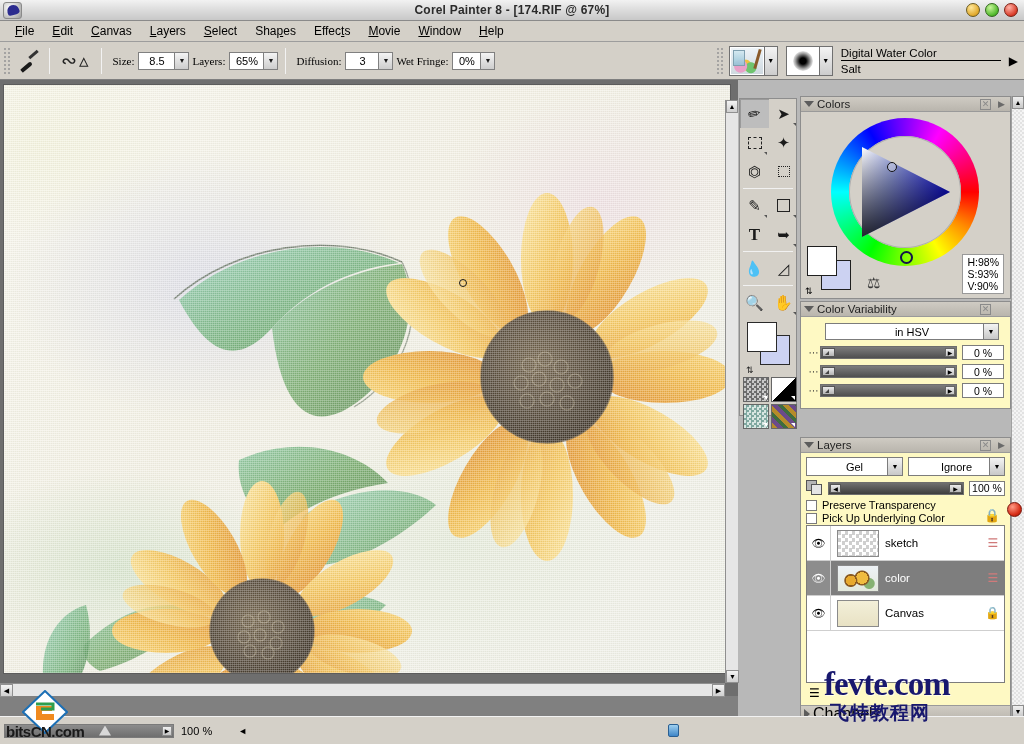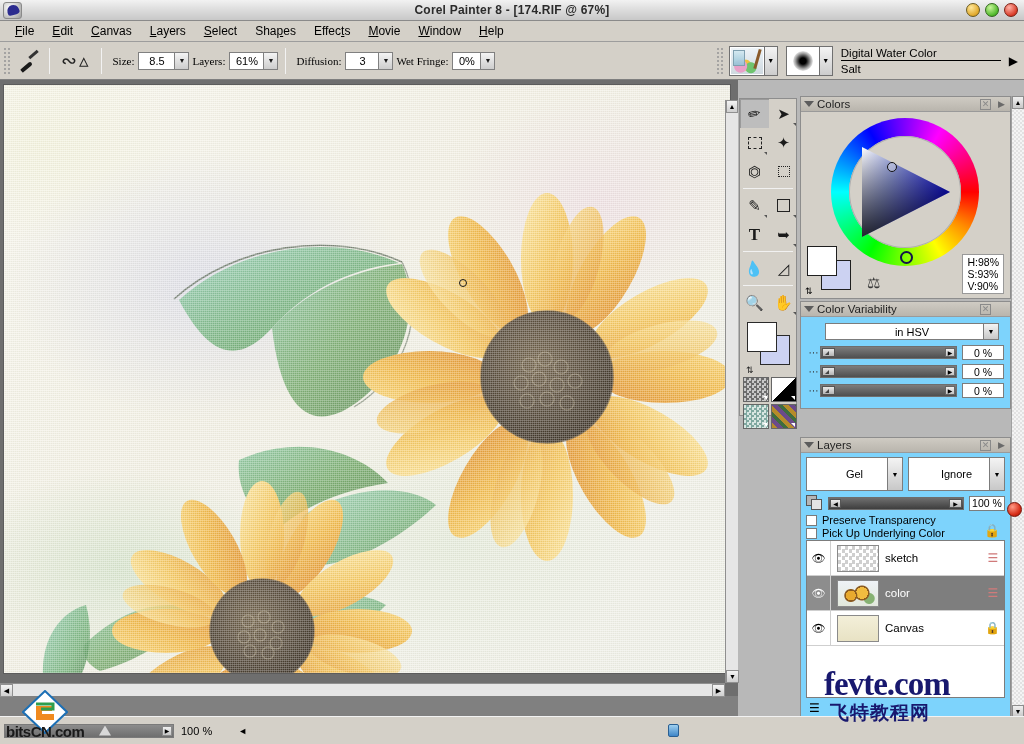--- a/index.html
+++ b/index.html
@@ -200,21 +200,21 @@
   .pat.p1{ background:
      repeating-conic-gradient(#6d6d6d 0 25%, #c9c9c9 0 50%) 0 0/5px 5px; }
   .pat.p2{ background:linear-gradient(135deg,#fff 0 50%,#000 50% 100%); }
   .pat.p3{ background:
      repeating-conic-gradient(#7fa8a0 0 25%, #d8e6e2 0 50%) 0 0/5px 5px; }
   .pat.p4{ background:
      repeating-linear-gradient(45deg,#b58b2a 0 4px,#6b4a8a 4px 8px,#3f6d3f 8px 12px); }
 
   
   .rightcol{ position:absolute; left:800px; top:96px; width:224px; height:622px; }
-  .panel{ background:#7dd3fc; border:1px solid #8d8d8d; margin-bottom:2px; }
+  .panel{ background:#fef9c3; border:1px solid #8d8d8d; margin-bottom:2px; }
   .phdr{ height:15px; background:linear-gradient(to bottom,#cfcbc3,#b9b5ad);
      border-bottom:1px solid #9a9a9a; display:flex; align-items:center; padding-left:3px;
      font-size:11.5px; color:#232323; position:relative; }
   .tri{ width:0;height:0; border-left:5px solid transparent; border-right:5px solid transparent;
      border-top:6px solid #5c5c5c; margin-right:3px; }
   .tri.right{ border:none; border-top:5px solid transparent; border-bottom:5px solid transparent;
      border-left:6px solid #5c5c5c; }
   .phdr .closebox{ position:absolute; right:19px; top:2px; width:11px; height:11px;
      border:1px solid #8a8a8a; color:#8a8a8a; font-size:9px; line-height:9px; text-align:center; }
   .phdr .parrow{ position:absolute; right:5px; top:2px; font-size:9px; color:#6a6a6a; }
@@ -261,21 +261,21 @@
      border-left:4px solid transparent; border-bottom:4px solid #444;}
   .send{ position:absolute; right:1px; top:1px; width:10px; height:9px;
      background:linear-gradient(to bottom,#efefef,#c4c4c4); border:1px solid #666;
      font-size:6px; display:flex; align-items:center; justify-content:center; }
   .sval{ width:42px; height:15px; margin-left:5px; border:1px solid #7c7c7c; background:#fff;
      font-size:10.5px; display:flex; align-items:center; justify-content:center; }
 
   
   .lyr-body{ padding:4px 5px 2px; }
   .lyr-row1{ display:flex; gap:5px; margin-bottom:4px; }
-  .lsel{ flex:1; height:34px; border:1px solid #7c7c7c; background:#fff; position:relative;
+  .lsel{ flex:1; height:19px; border:1px solid #7c7c7c; background:#fff; position:relative;
      display:flex; align-items:center; justify-content:center; font-size:11px; }
   .lsel .sbtn{ position:absolute; right:-1px; top:-1px; bottom:-1px; width:16px;
      background:linear-gradient(to bottom,#f4f4f4,#c8c8c8); border:1px solid #7c7c7c;
      display:flex; align-items:center; justify-content:center; font-size:7px; }
   .lyr-row2{ display:flex; align-items:center; gap:5px; margin-bottom:3px; }
   .mini-sq{ width:17px; height:16px; position:relative; }
   .mini-sq i{ position:absolute; width:11px; height:11px; border:1px solid #555; }
   .mini-sq i:nth-child(1){ left:0; top:0; background:#b5b5b5; }
   .mini-sq i:nth-child(2){ left:5px; top:4px; background:#e4e4e4; }
   .op-track{ flex:1; height:13px; border:1px solid #6e6e6e; position:relative;
@@ -369,21 +369,21 @@
     <div class="vsep"></div>
 
     <span class="lbl">Size:</span>
     <div class="field">
       <div class="numbox" style="width:36px">8.5</div>
       <div class="spin">▼</div>
     </div>
 
     <span class="lbl">Layers:</span>
     <div class="field">
-      <div class="numbox" style="width:34px">61%</div>
+      <div class="numbox" style="width:34px">65%</div>
       <div class="spin">▼</div>
     </div>
 
     <div class="vsep"></div>
 
     <span class="lbl">Diffusion:</span>
     <div class="field">
       <div class="numbox" style="width:33px">3</div>
       <div class="spin">▼</div>
     </div>

